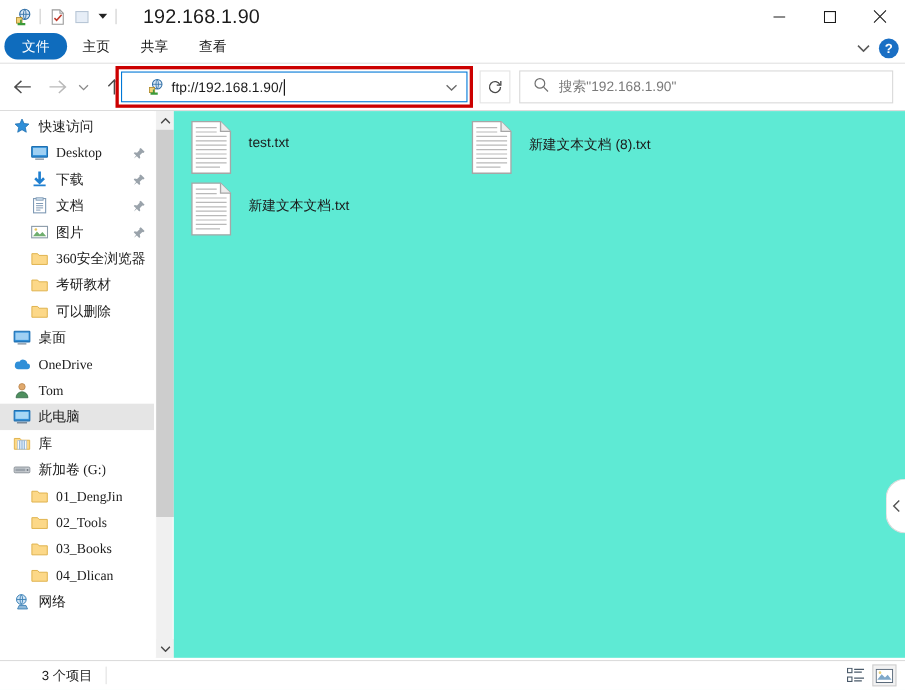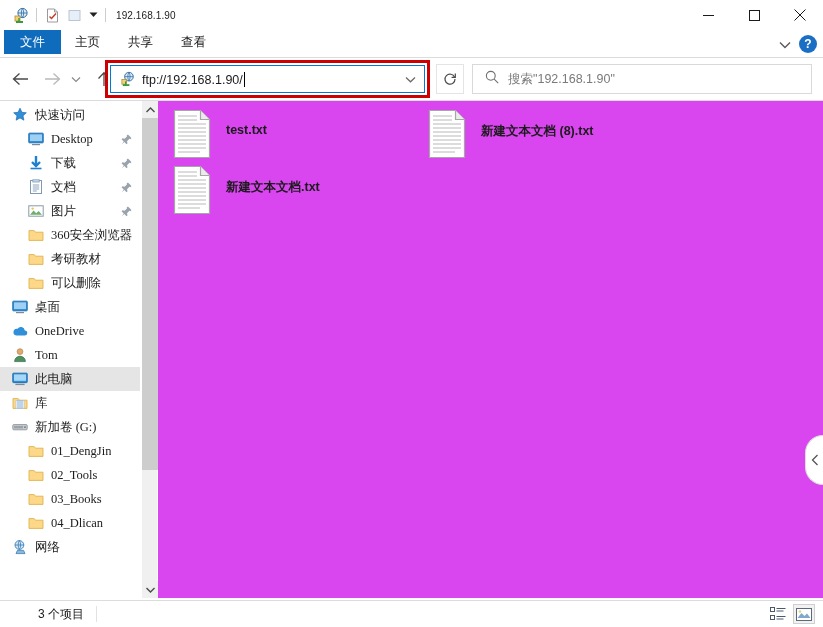--- a/index.html
+++ b/index.html
@@ -17,34 +17,35 @@
   .titlebar {
     position: absolute; left:0; top:0; width:823px; height:30px;
     display:flex; align-items:center;
     background:#ffffff;
   }
   .qat { display:flex; align-items:center; padding-left:10px; gap:0px; height:30px; }
   .qat-icon { width:22px; height:22px; display:flex; align-items:center; justify-content:center; }
   .qat-sep { width:1px; height:14px; background:#cdcdcd; margin:0 4px; }
   .qat-drop { width:16px; height:22px; display:flex; align-items:center; justify-content:center; }
   .title-text {
-    font-size:10px; color:#1b1b1b; margin-left:6px; letter-spacing:0.1px;
+    font-size:18px; color:#1b1b1b; margin-left:20px; letter-spacing:0.1px;
   }
   .wincontrols { position:absolute; right:0; top:0; display:flex; height:30px; }
   .wc { width:46px; height:30px; display:flex; align-items:center; justify-content:center; }
 
   
   .ribbon {
     position:absolute; left:0; top:30px; width:823px; height:28px;
     background:#ffffff; display:flex; align-items:stretch;
   }
   .tab {
     display:flex; align-items:center; justify-content:center;
     font-size:12.5px; color:#1b1b1b; padding:0 14px; height:24px;
     cursor:default;
+    border-radius:13px;
   }
   .tab.file {
     background:#0f6cbd; color:#ffffff; margin-left:4px; padding:0 16px;
   }
   .ribbon-right { position:absolute; right:6px; top:0; height:28px; display:flex; align-items:center; gap:8px; }
   .help-btn {
     width:18px; height:18px; border-radius:50%; background:#1a6fc4;
     color:#fff; font-size:12px; font-weight:bold;
     display:flex; align-items:center; justify-content:center; line-height:1;
   }
@@ -63,21 +64,21 @@
   .navbtn.recent { width:16px; margin-left:4px;}
   .navbtn.up { margin-left:8px; }
 
   .addr-wrap {
     position:absolute; left:105px; top:60px; width:325px; height:38px;
     border:3px solid #cc0000; background:#fff;
   }
   .addrbar {
     position:absolute; left:2px; top:2px; right:2px; bottom:2px;
     border:1px solid #0078d7; background:#ffffff;
-    display:flex; align-items:center; padding:0 4px 0 8px;
+    display:flex; align-items:center; padding:0 4px 0 22px;
   }
   .addr-icon { width:18px; height:18px; display:flex; align-items:center; justify-content:center; flex:0 0 auto; }
   .addr-text {
     font-size:12.5px; color:#1b1b1b; margin-left:5px; flex:1 1 auto; white-space:nowrap;
   }
   .caret {
     display:inline-block; width:1px; height:15px; background:#000; vertical-align:-3px;
     margin-left:1px;
   }
   .addr-chevron { width:20px; height:26px; display:flex; align-items:center; justify-content:center; }
@@ -123,22 +124,21 @@
     background:#f0f0f0; border-left:1px solid #ffffff;
   }
   .nsb-arrow { width:16px; height:17px; display:flex; align-items:center; justify-content:center; background:#f0f0f0;}
   .nsb-arrow.down { position:absolute; bottom:0; left:0; }
   .nsb-thumb {
     position:absolute; left:0; top:17px; width:16px; height:352px; background:#cdcdcd;
   }
 
   .filepane {
     position:absolute; left:158px; top:0; right:0; height:497px;
-    background:#d946ef;
-    font-weight:bold;
+    background:#5eead4;
   }
   .fileitem {
     position:absolute; display:flex; align-items:flex-start;
     width:250px; height:60px; cursor:default;
   }
   .fi-icon { width:42px; height:52px; flex:0 0 42px; position:relative; }
   .fi-label { font-size:12.5px; color:#1b1b1b; margin-left:12px; margin-top:14px; white-space:nowrap; }
 
   
   .preview-tab {

